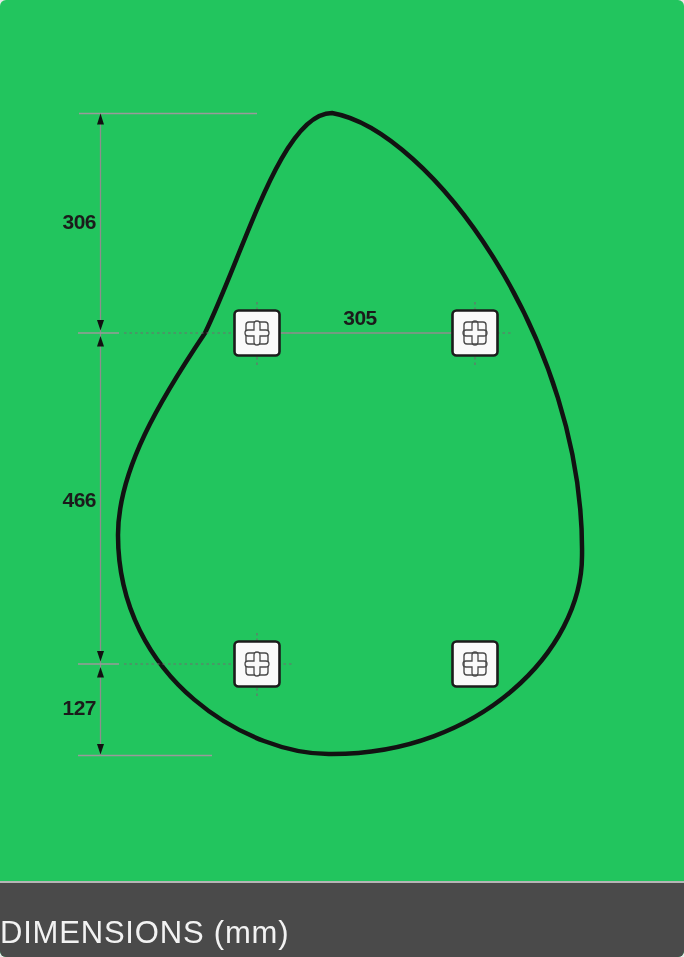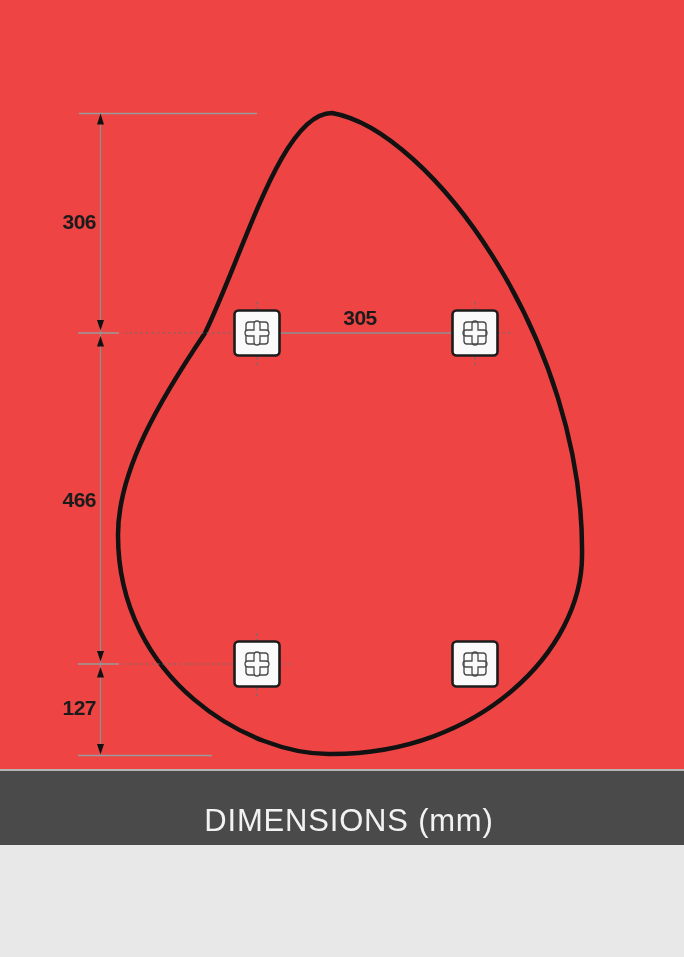--- a/index.html
+++ b/index.html
@@ -1,22 +1,23 @@
 <!DOCTYPE html>
 <html><head>
 <meta charset="utf-8">
 <style>
   html, body { margin: 0; padding: 0; background: #e8e8e8; }
   .canvas {
     position: relative;
     width: 684px;
-    height: 845px;
-    background: #ef4444;
+    height: 957px;
+    background: #22c55e;
     font-family: "Liberation Sans", sans-serif;
     overflow: hidden;
+    border-radius: 6px;
   }
   .diagram-svg {
     position: absolute;
     top: 0; left: 0;
     width: 684px;
     height: 881px;
     display: block;
   }
   .dim-label {
     font-family: "Liberation Sans", sans-serif;
@@ -27,24 +28,23 @@
   }
   .footer-bar {
     position: absolute;
     left: 0; bottom: 0;
     width: 684px;
     height: 76px;
     box-sizing: border-box;
     background: #4a4a4a;
     border-top: 2px solid #b5b5b5;
     display: flex;
-    justify-content: center;
+    justify-content: flex-start;
     align-items: flex-end;
     padding-bottom: 9px;
-    padding-left: 14px;
   }
   .footer-title {
     color: #f2f2f2;
     font-size: 31px;
     font-weight: 400;
     letter-spacing: 0.8px;
     line-height: 1;
   }
 </style>
 </head>

